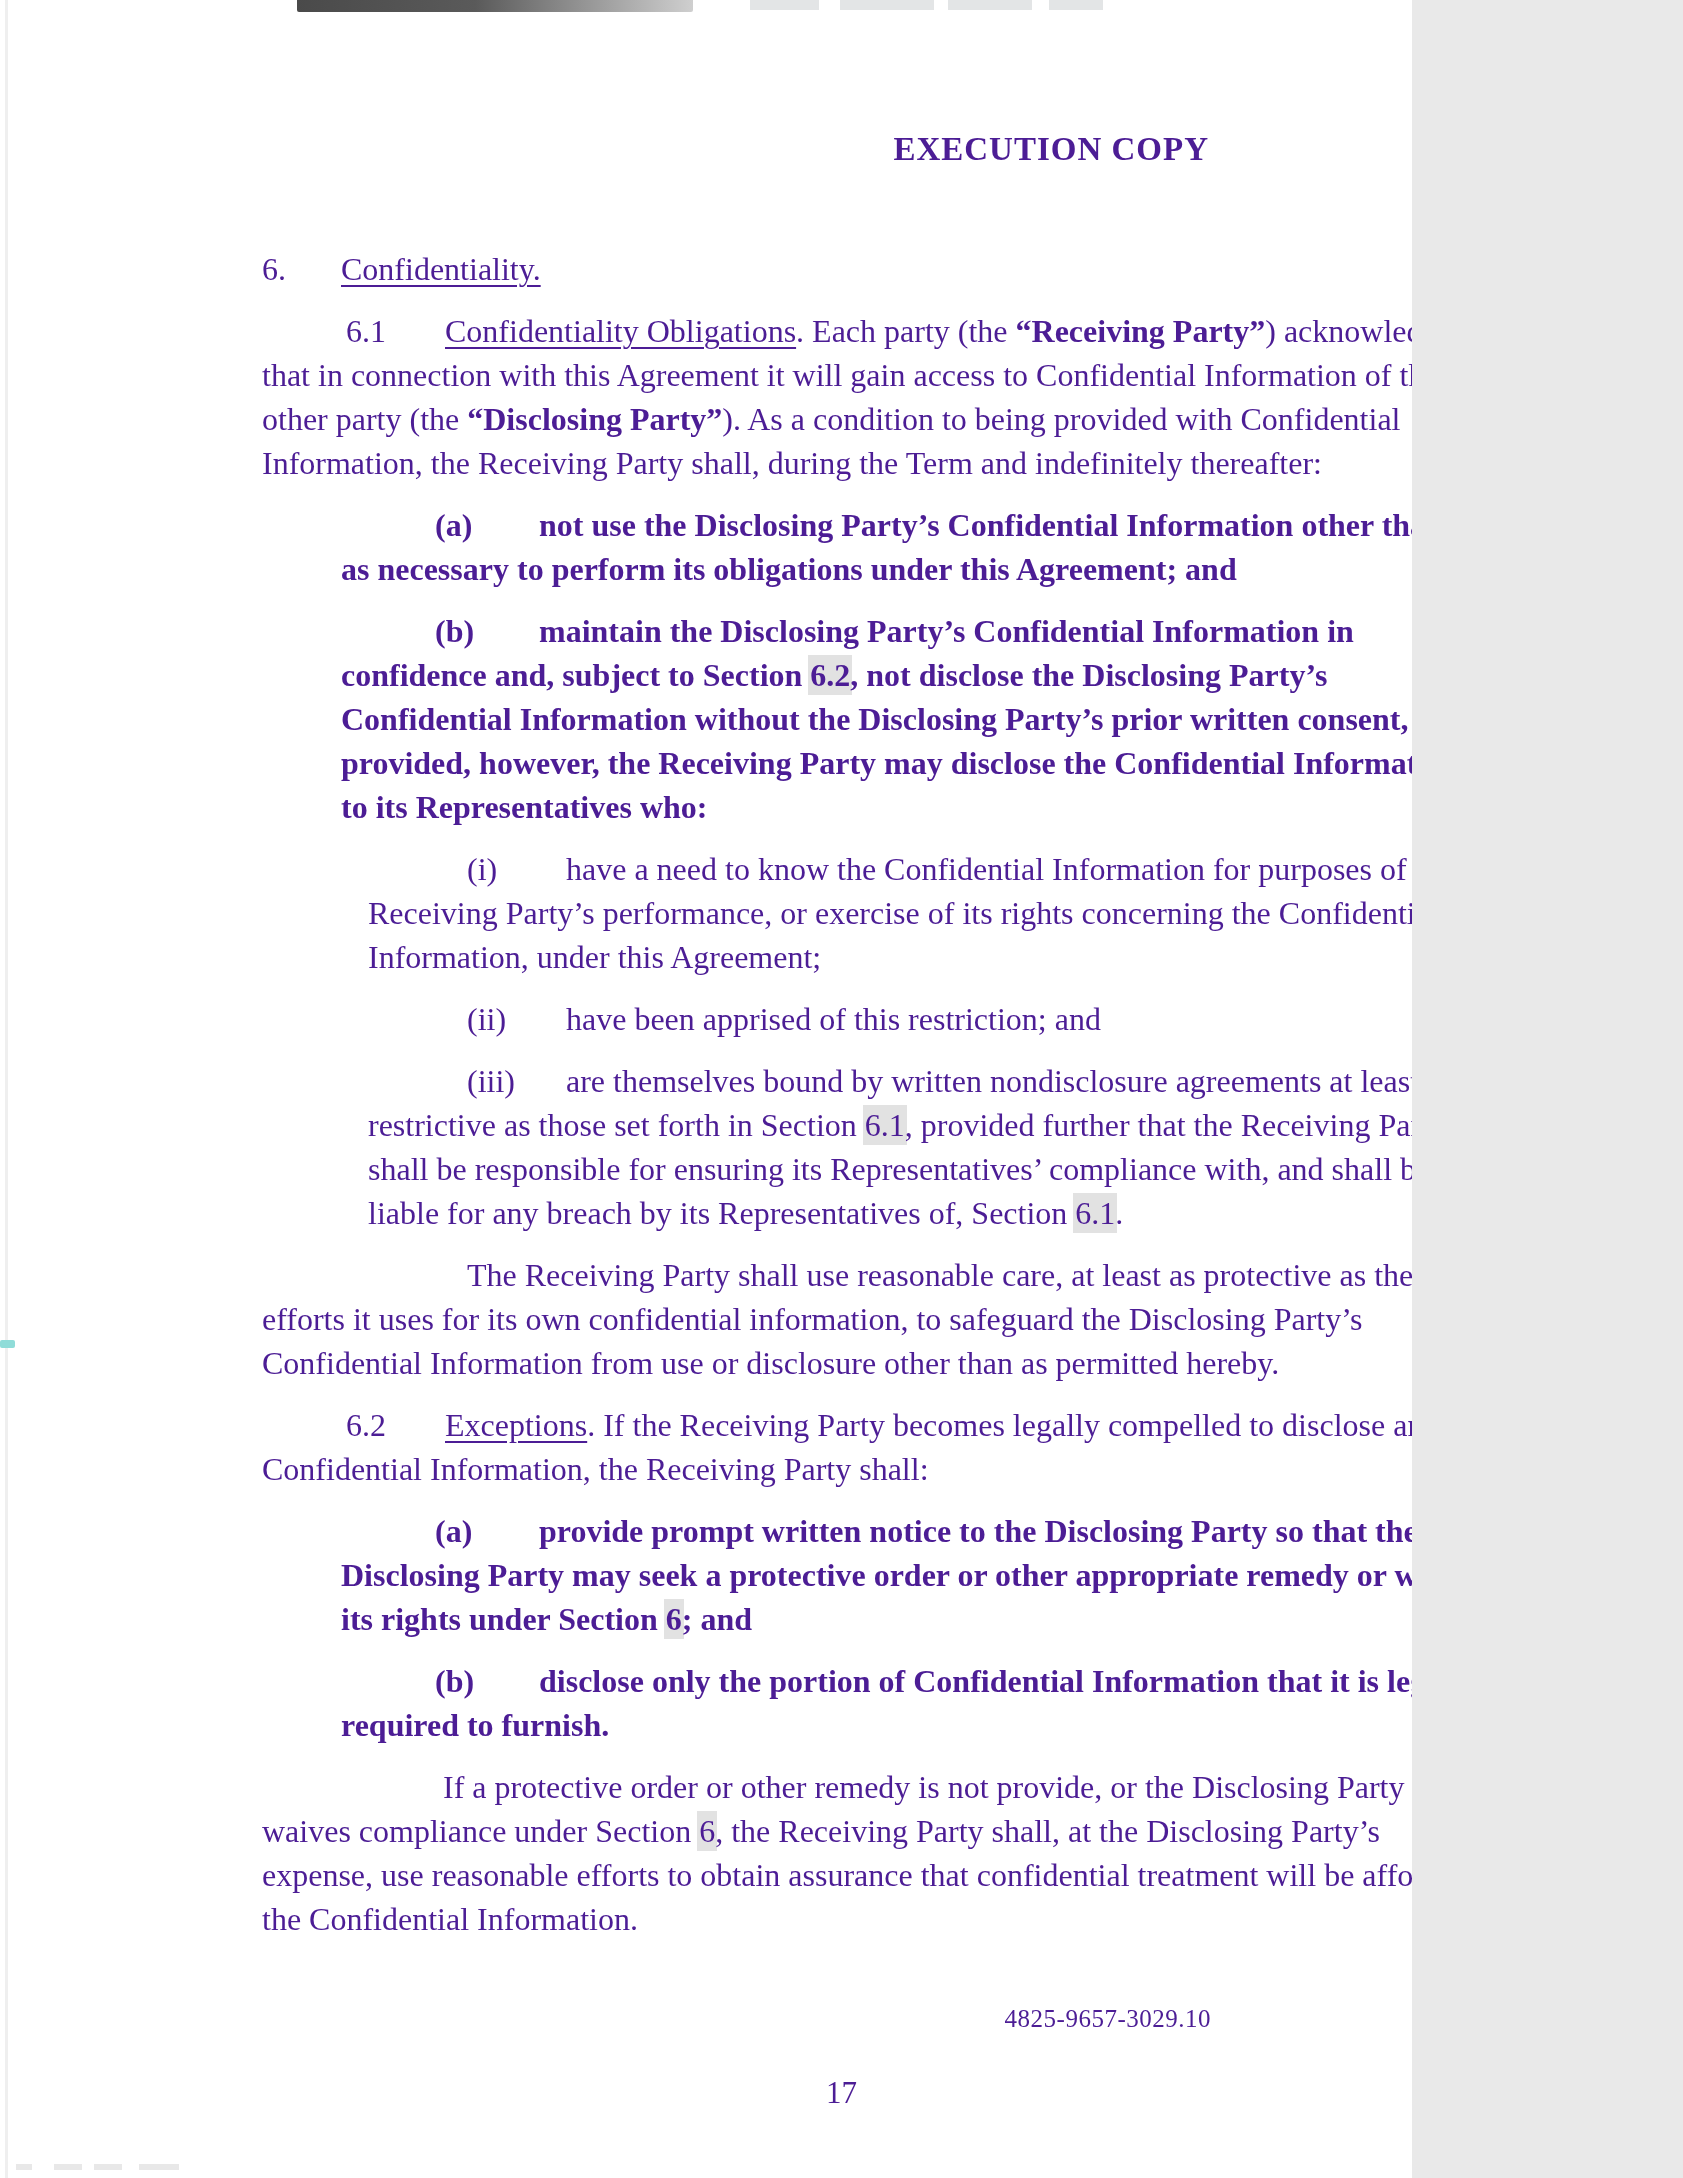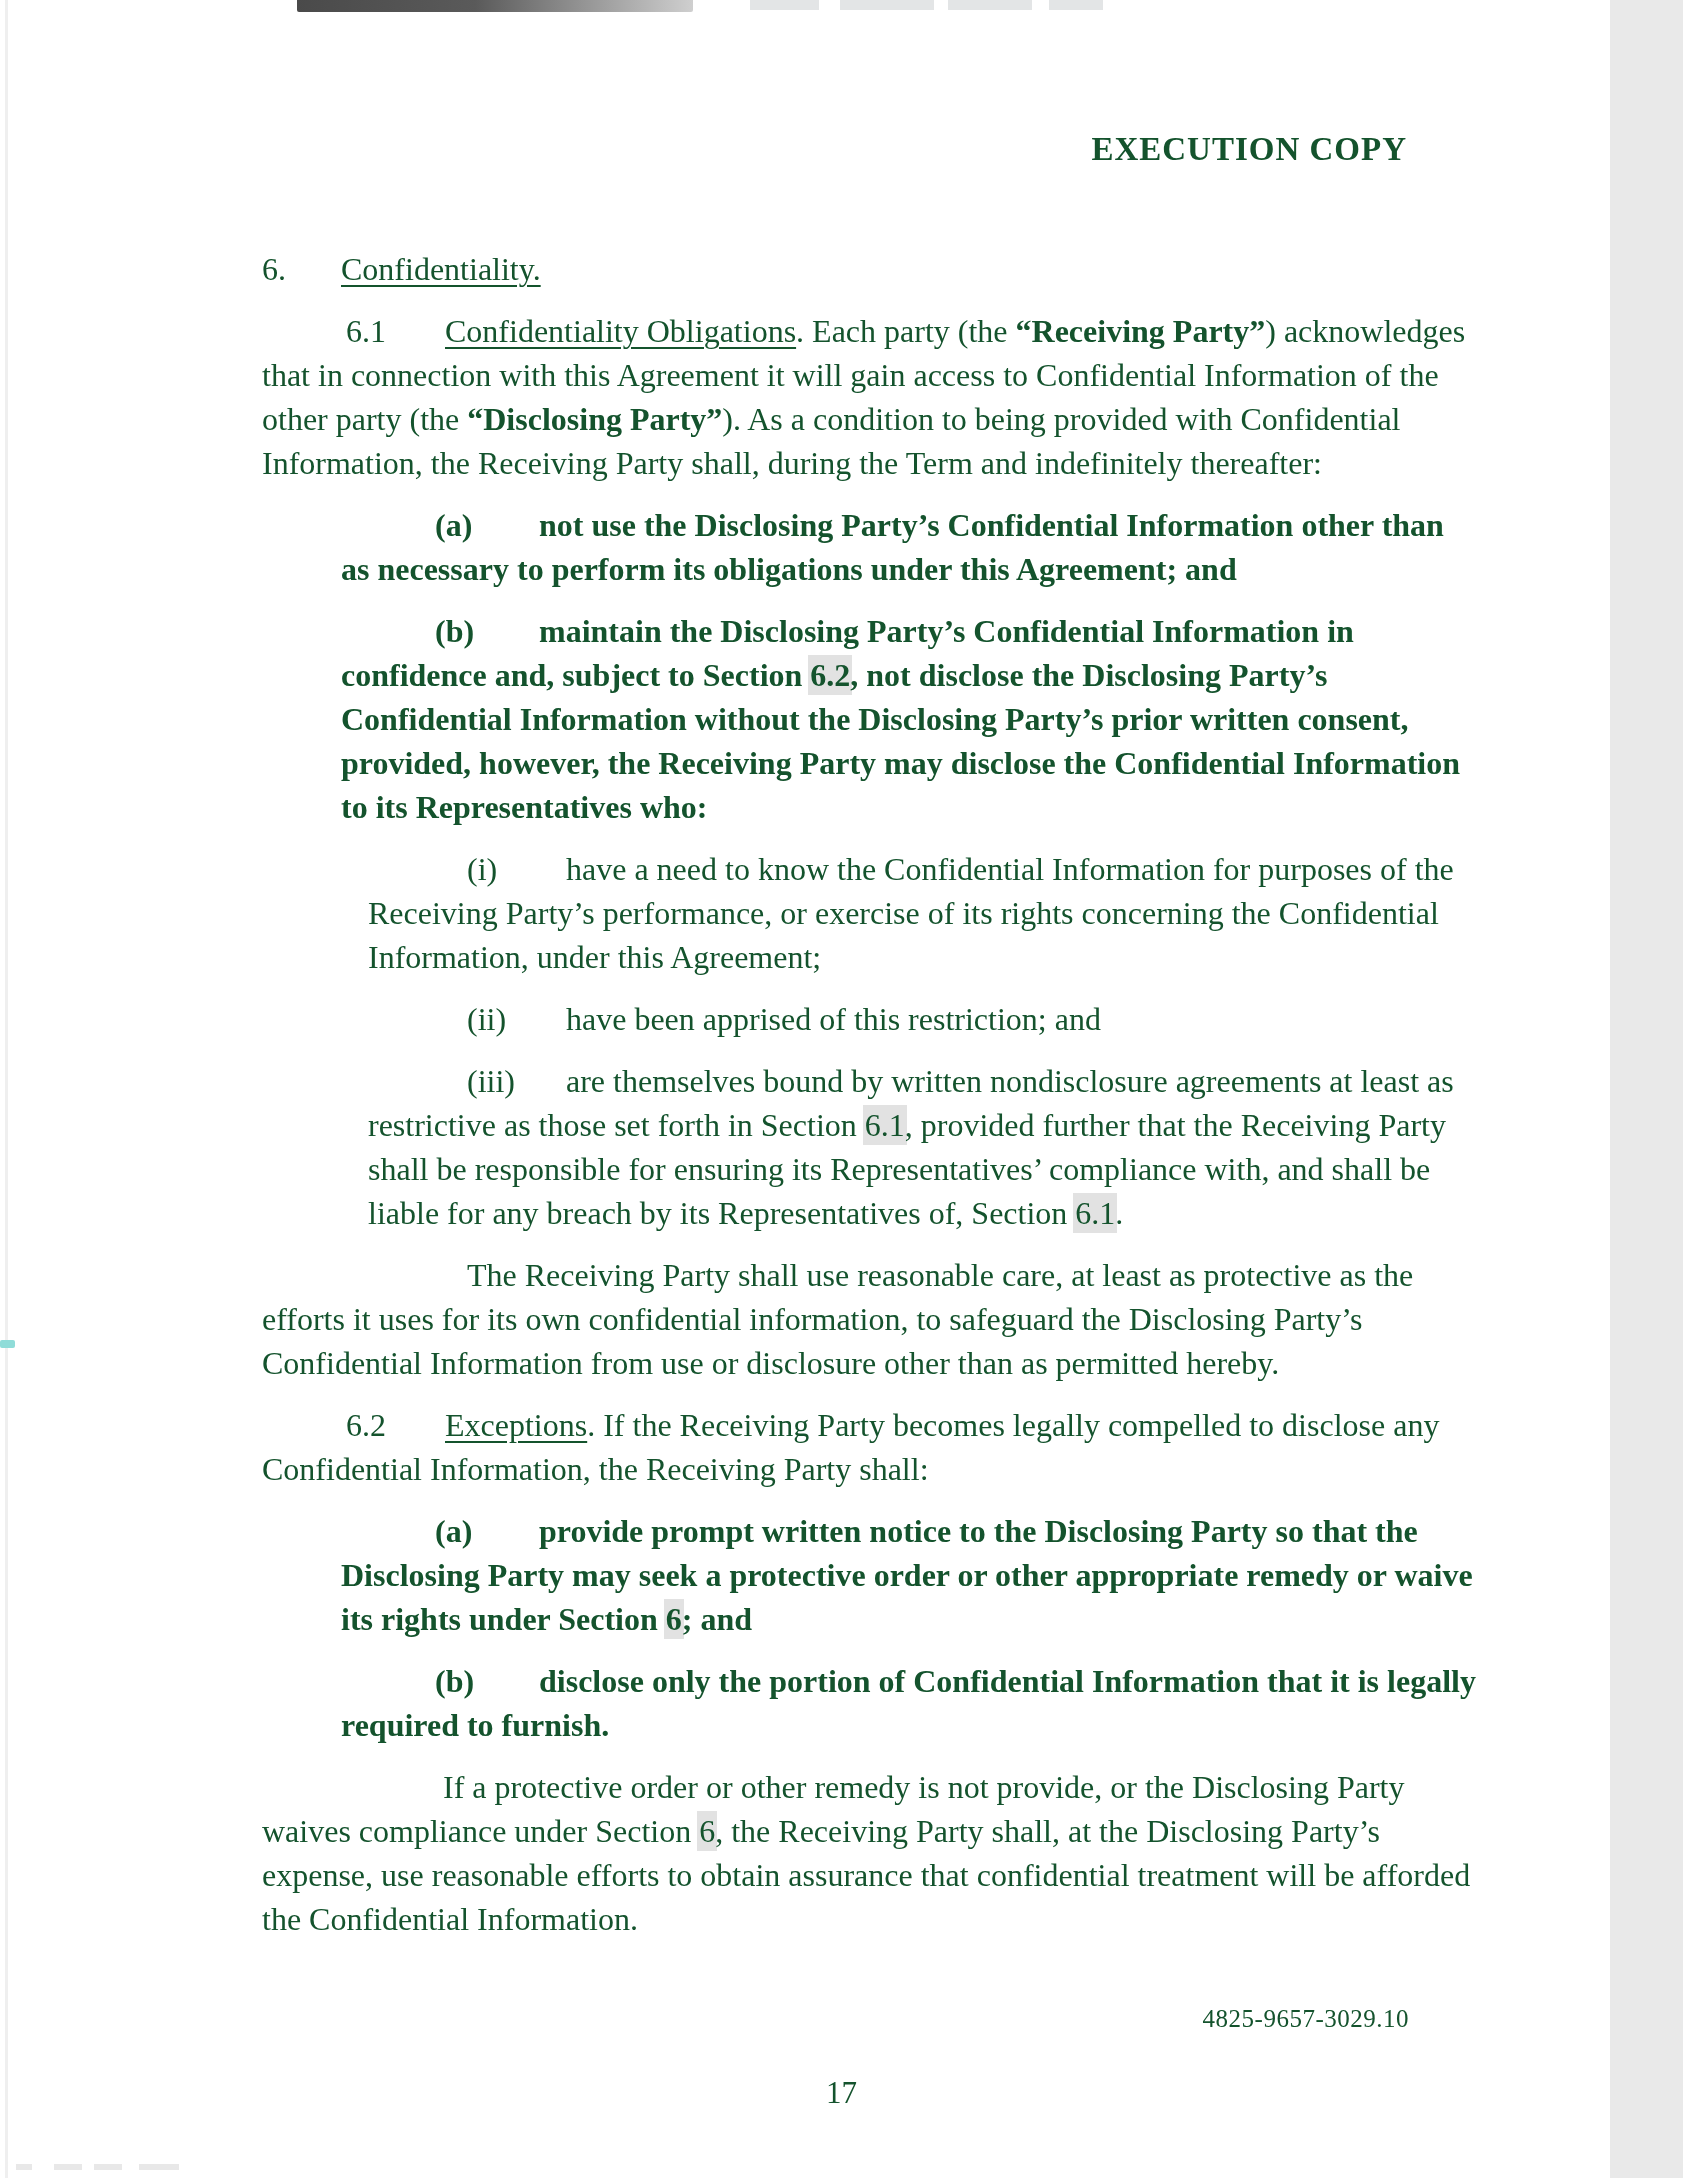--- a/index.html
+++ b/index.html
@@ -1,20 +1,20 @@
 <!DOCTYPE html>
 <html><head>
 <meta charset="utf-8">
 <style>
   html,body{margin:0;padding:0;}
   body{width:1683px;height:2178px;background:#e9e9e9;}
   .page{
-    position:relative;width:1610px;height:2178px;background:#ffffff;overflow:hidden;
+    position:relative;width:1412px;height:2178px;background:#ffffff;overflow:hidden;
     font-family:"Liberation Serif","DejaVu Serif",serif;
-    color:#14532d;font-size:32px;line-height:44px;
+    color:#4c1d95;font-size:32px;line-height:44px;
   }
   
   .scan-edge-left{position:absolute;left:5px;top:0;width:3px;height:2178px;background:#efefef;}
   .scan-top-bar{position:absolute;left:297px;top:0;width:396px;height:12px;
     background:linear-gradient(90deg,#4a4a4a 0%,#5a5a5a 45%,#9a9a9a 75%,#cfcfcf 100%);border-radius:0 0 2px 2px;}
   .scan-top-ghost{position:absolute;top:0;height:10px;background:#e3e5e6;}
   .g1{left:750px;width:69px;} .g2{left:840px;width:94px;} .g3{left:948px;width:84px;} .g4{left:1049px;width:54px;}
   .scan-cyan-tick{position:absolute;left:0;top:1340px;width:15px;height:8px;background:#8fdcd8;border-radius:2px;}
   .scan-bottom-mark{position:absolute;top:2164px;height:6px;background:#e8e8e8;}
   .b1{left:16px;width:16px;} .b2{left:54px;width:28px;} .b3{left:94px;width:28px;} .b4{left:139px;width:40px;}

